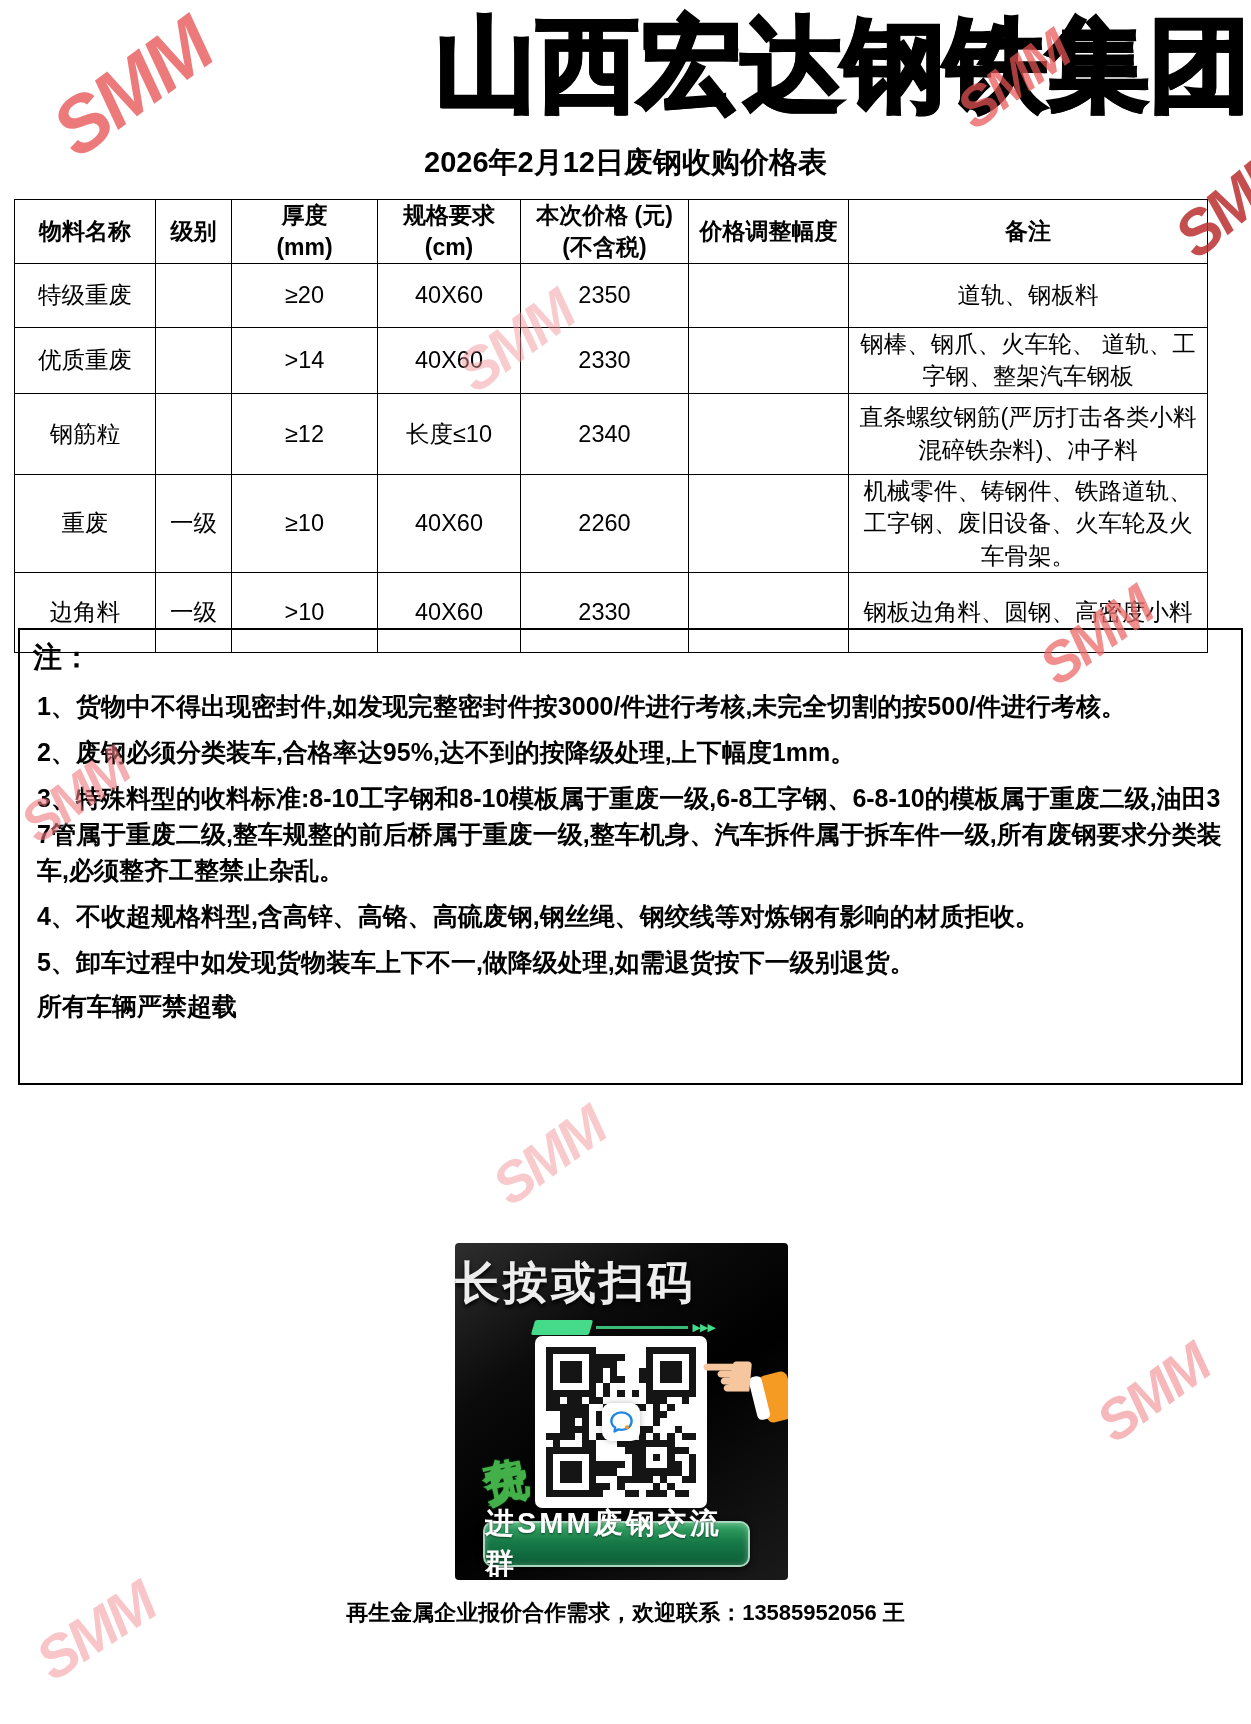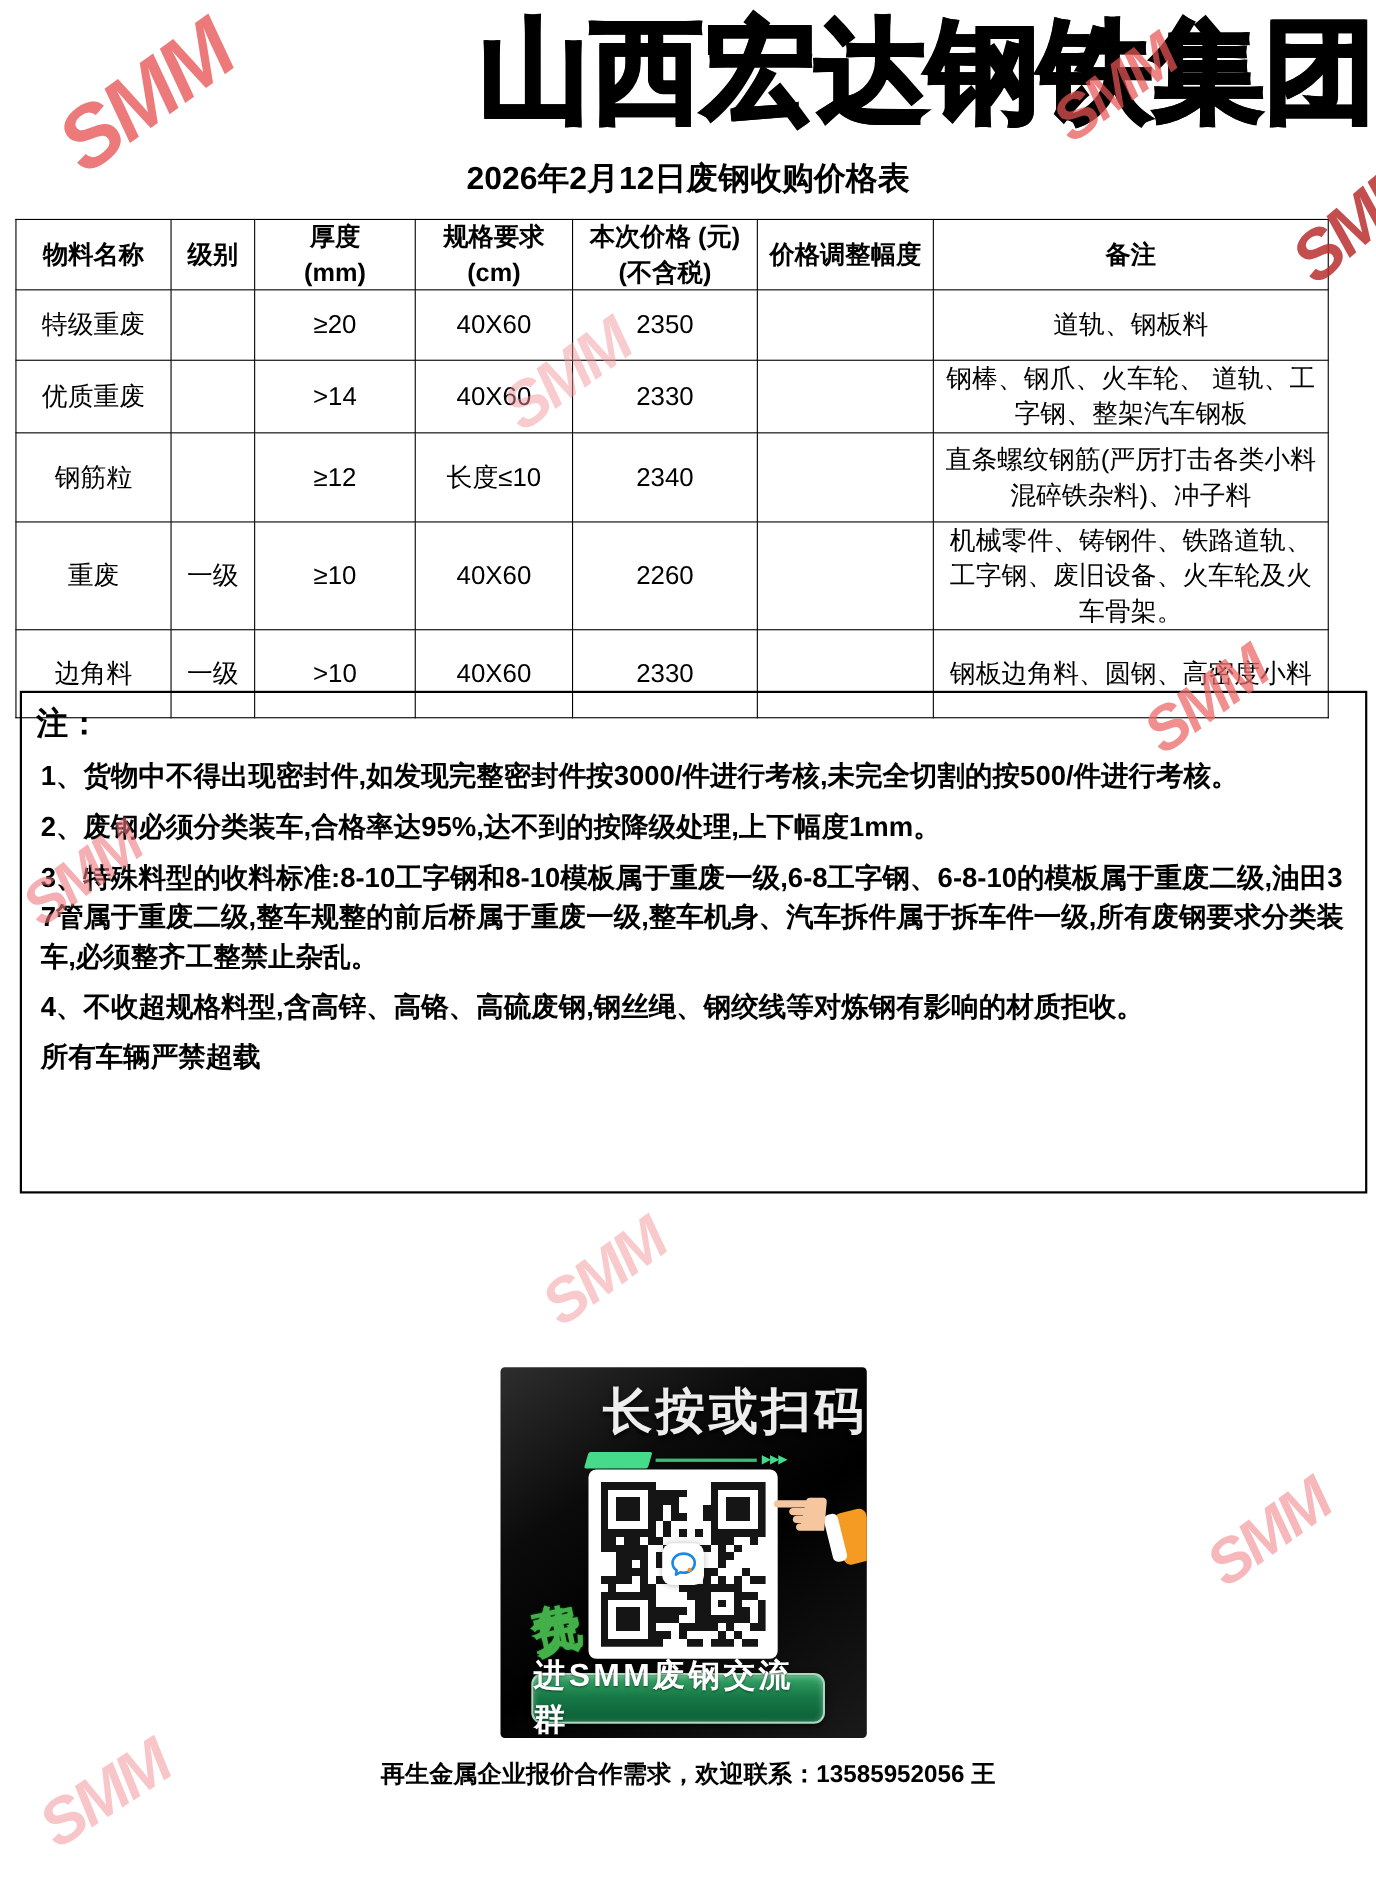--- a/index.html
+++ b/index.html
@@ -50,21 +50,21 @@
   .wm5{left:1035px;top:608px;font-size:56px;color:rgba(236,104,104,.75);}
   .wm6{left:16px;top:768px;font-size:54px;color:rgba(238,120,125,.6);}
   .wm7{left:488px;top:1128px;font-size:56px;color:rgba(243,158,163,.55);}
   .wm8{left:1092px;top:1365px;font-size:56px;color:rgba(238,125,130,.55);}
   .wm9{left:32px;top:1602px;font-size:58px;color:rgba(245,170,175,.68);transform:rotate(-33deg);}
 
   
   .qr-card{position:absolute;left:455px;top:1243px;width:333px;height:337px;
         background:linear-gradient(145deg,#2e2e2e 0%,#0b0b0b 30%,#000 55%,#1a1a1a 100%);
         border-radius:4px;overflow:hidden;z-index:4;}
-  .qr-title{position:absolute;top:10px;left:0;width:100%;text-align:right;
+  .qr-title{position:absolute;top:10px;left:0;width:100%;text-align:left;
         font-size:45px;font-weight:900;color:#ededed;letter-spacing:3px;
         text-shadow:0 3px 4px rgba(0,0,0,.95);}
   .qr-deco{position:absolute;left:78px;top:76px;width:182px;height:17px;
         display:flex;align-items:center;}
   .qr-tab{width:58px;height:15px;background:#45db8b;transform:skewX(-16deg);border-radius:2px;}
   .qr-dline{flex:1;height:3px;background:#45db8b;margin:0 5px;opacity:.85;}
   .qr-arrows{font-size:11px;color:#45db8b;letter-spacing:-1px;line-height:1;}
   .qr-box{position:absolute;left:80px;top:93px;width:172px;height:172px;background:#fff;
         border-radius:7px;display:flex;align-items:center;justify-content:center;z-index:1;}
   .qr-box svg.code{width:150px;height:150px;}
@@ -166,20 +166,21 @@
       </tbody>
     </table>
 
   <div class="notes-box">
     <div class="notes-label">注：</div>
     <div>
         <p class="note-item">1、货物中不得出现密封件,如发现完整密封件按3000/件进行考核,未完全切割的按500/件进行考核。</p>
         <p class="note-item">2、废钢必须分类装车,合格率达95%,达不到的按降级处理,上下幅度1mm。</p>
         <p class="note-item">3、特殊料型的收料标准:8-10工字钢和8-10模板属于重废一级,6-8工字钢、6-8-10的模板属于重废二级,油田37管属于重废二级,整车规整的前后桥属于重废一级,整车机身、汽车拆件属于拆车件一级,所有废钢要求分类装车,必须整齐工整禁止杂乱。</p>
         <p class="note-item">4、不收超规格料型,含高锌、高铬、高硫废钢,钢丝绳、钢绞线等对炼钢有影响的材质拒收。</p>
+        <p class="note-item">5、卸车过程中如发现货物装车上下不一,做降级处理,如需退货按下一级别退货。</p>
       </div>
     <div class="notes-footer">所有车辆严禁超载</div>
   </div>
 
 
   <div class="qr-card">
     <div class="qr-title">长按或扫码</div>
     <div class="qr-deco">
       <div class="qr-tab"></div>
       <div class="qr-dline"></div>

